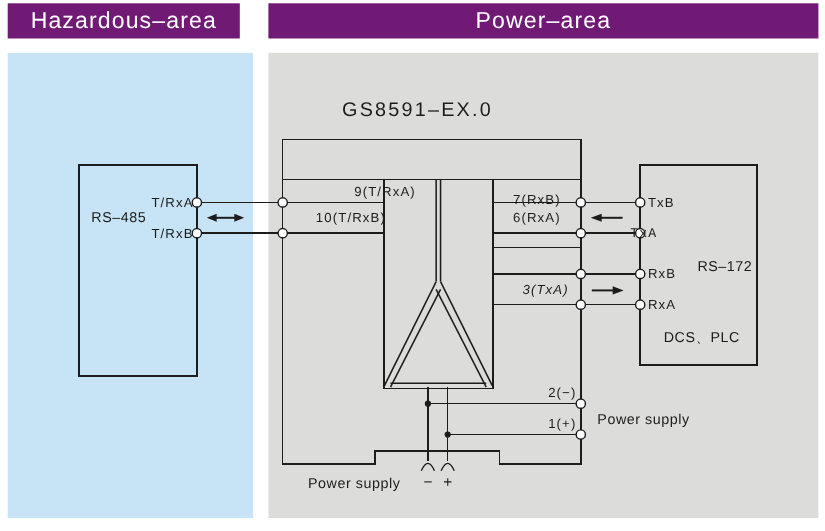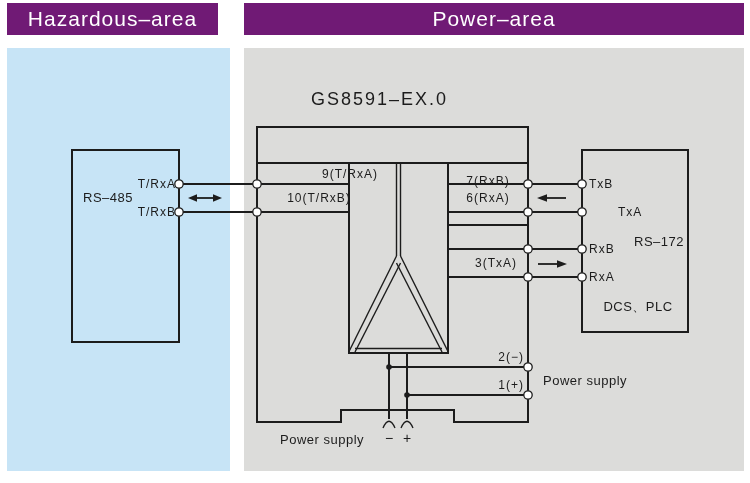--- a/index.html
+++ b/index.html
@@ -124,31 +124,31 @@
     </g>
   </svg>
 
   <div class="lbl title l" style="left:311px;top:86px;width:180px;height:26px;">GS8591–EX.0</div>
 
   <div class="lbl c" style="left:257px;top:164px;width:92px;height:19px;padding-left:47px;">9(T/RxA)</div>
   <div class="lbl c" style="left:257px;top:185px;width:92px;height:26px;margin-left:16px;">10(T/RxB)</div>
 
   <div class="lbl c" style="left:448px;top:164px;width:80px;height:34px;">7(RxB)</div>
   <div class="lbl c" style="left:448px;top:185px;width:80px;height:26px;">6(RxA)</div>
-  <div class="lbl c" style="left:448px;top:250px;width:96px;height:26px;">3(TxA)</div>
+  <div class="lbl c" style="left:448px;top:250px;width:96px;height:26px;font-style:italic;">3(TxA)</div>
 
   <div class="lbl r" style="left:460px;top:349px;width:64px;height:16px;">2(−)</div>
   <div class="lbl r" style="left:460px;top:377px;width:64px;height:16px;">1(+)</div>
 
   <div class="lbl c med" style="left:76px;top:189px;width:64px;height:16px;">RS–485</div>
   <div class="lbl r" style="left:112px;top:176px;width:64px;height:15px;">T/RxA</div>
   <div class="lbl r" style="left:112px;top:204px;width:64px;height:15px;">T/RxB</div>
 
   <div class="lbl l" style="left:589px;top:176px;width:46px;height:15px;">TxB</div>
-  <div class="lbl l" style="left:618px;top:204px;width:46px;height:15px;">TxA</div>
+  <div class="lbl l" style="left:573px;top:204px;width:46px;height:15px;font-family:Liberation Mono, monospace;">TxA</div>
   <div class="lbl l" style="left:589px;top:241px;width:46px;height:15px;">RxB</div>
   <div class="lbl l" style="left:589px;top:269px;width:46px;height:15px;">RxA</div>
   <div class="lbl c med" style="left:630px;top:233px;width:58px;height:16px;">RS–172</div>
   <div class="lbl c med" style="left:596px;top:298px;width:84px;height:17px;">DCS、PLC</div>
 
   <div class="lbl l med" style="left:543px;top:372px;width:110px;height:16px;">Power supply</div>
   <div class="lbl l med" style="left:280px;top:431px;width:110px;height:16px;">Power supply</div>
   <div class="lbl c pol" style="left:381px;top:430px;width:16px;height:16px;">−</div>
   <div class="lbl c pol" style="left:399px;top:430px;width:16px;height:16px;">+</div>
 

